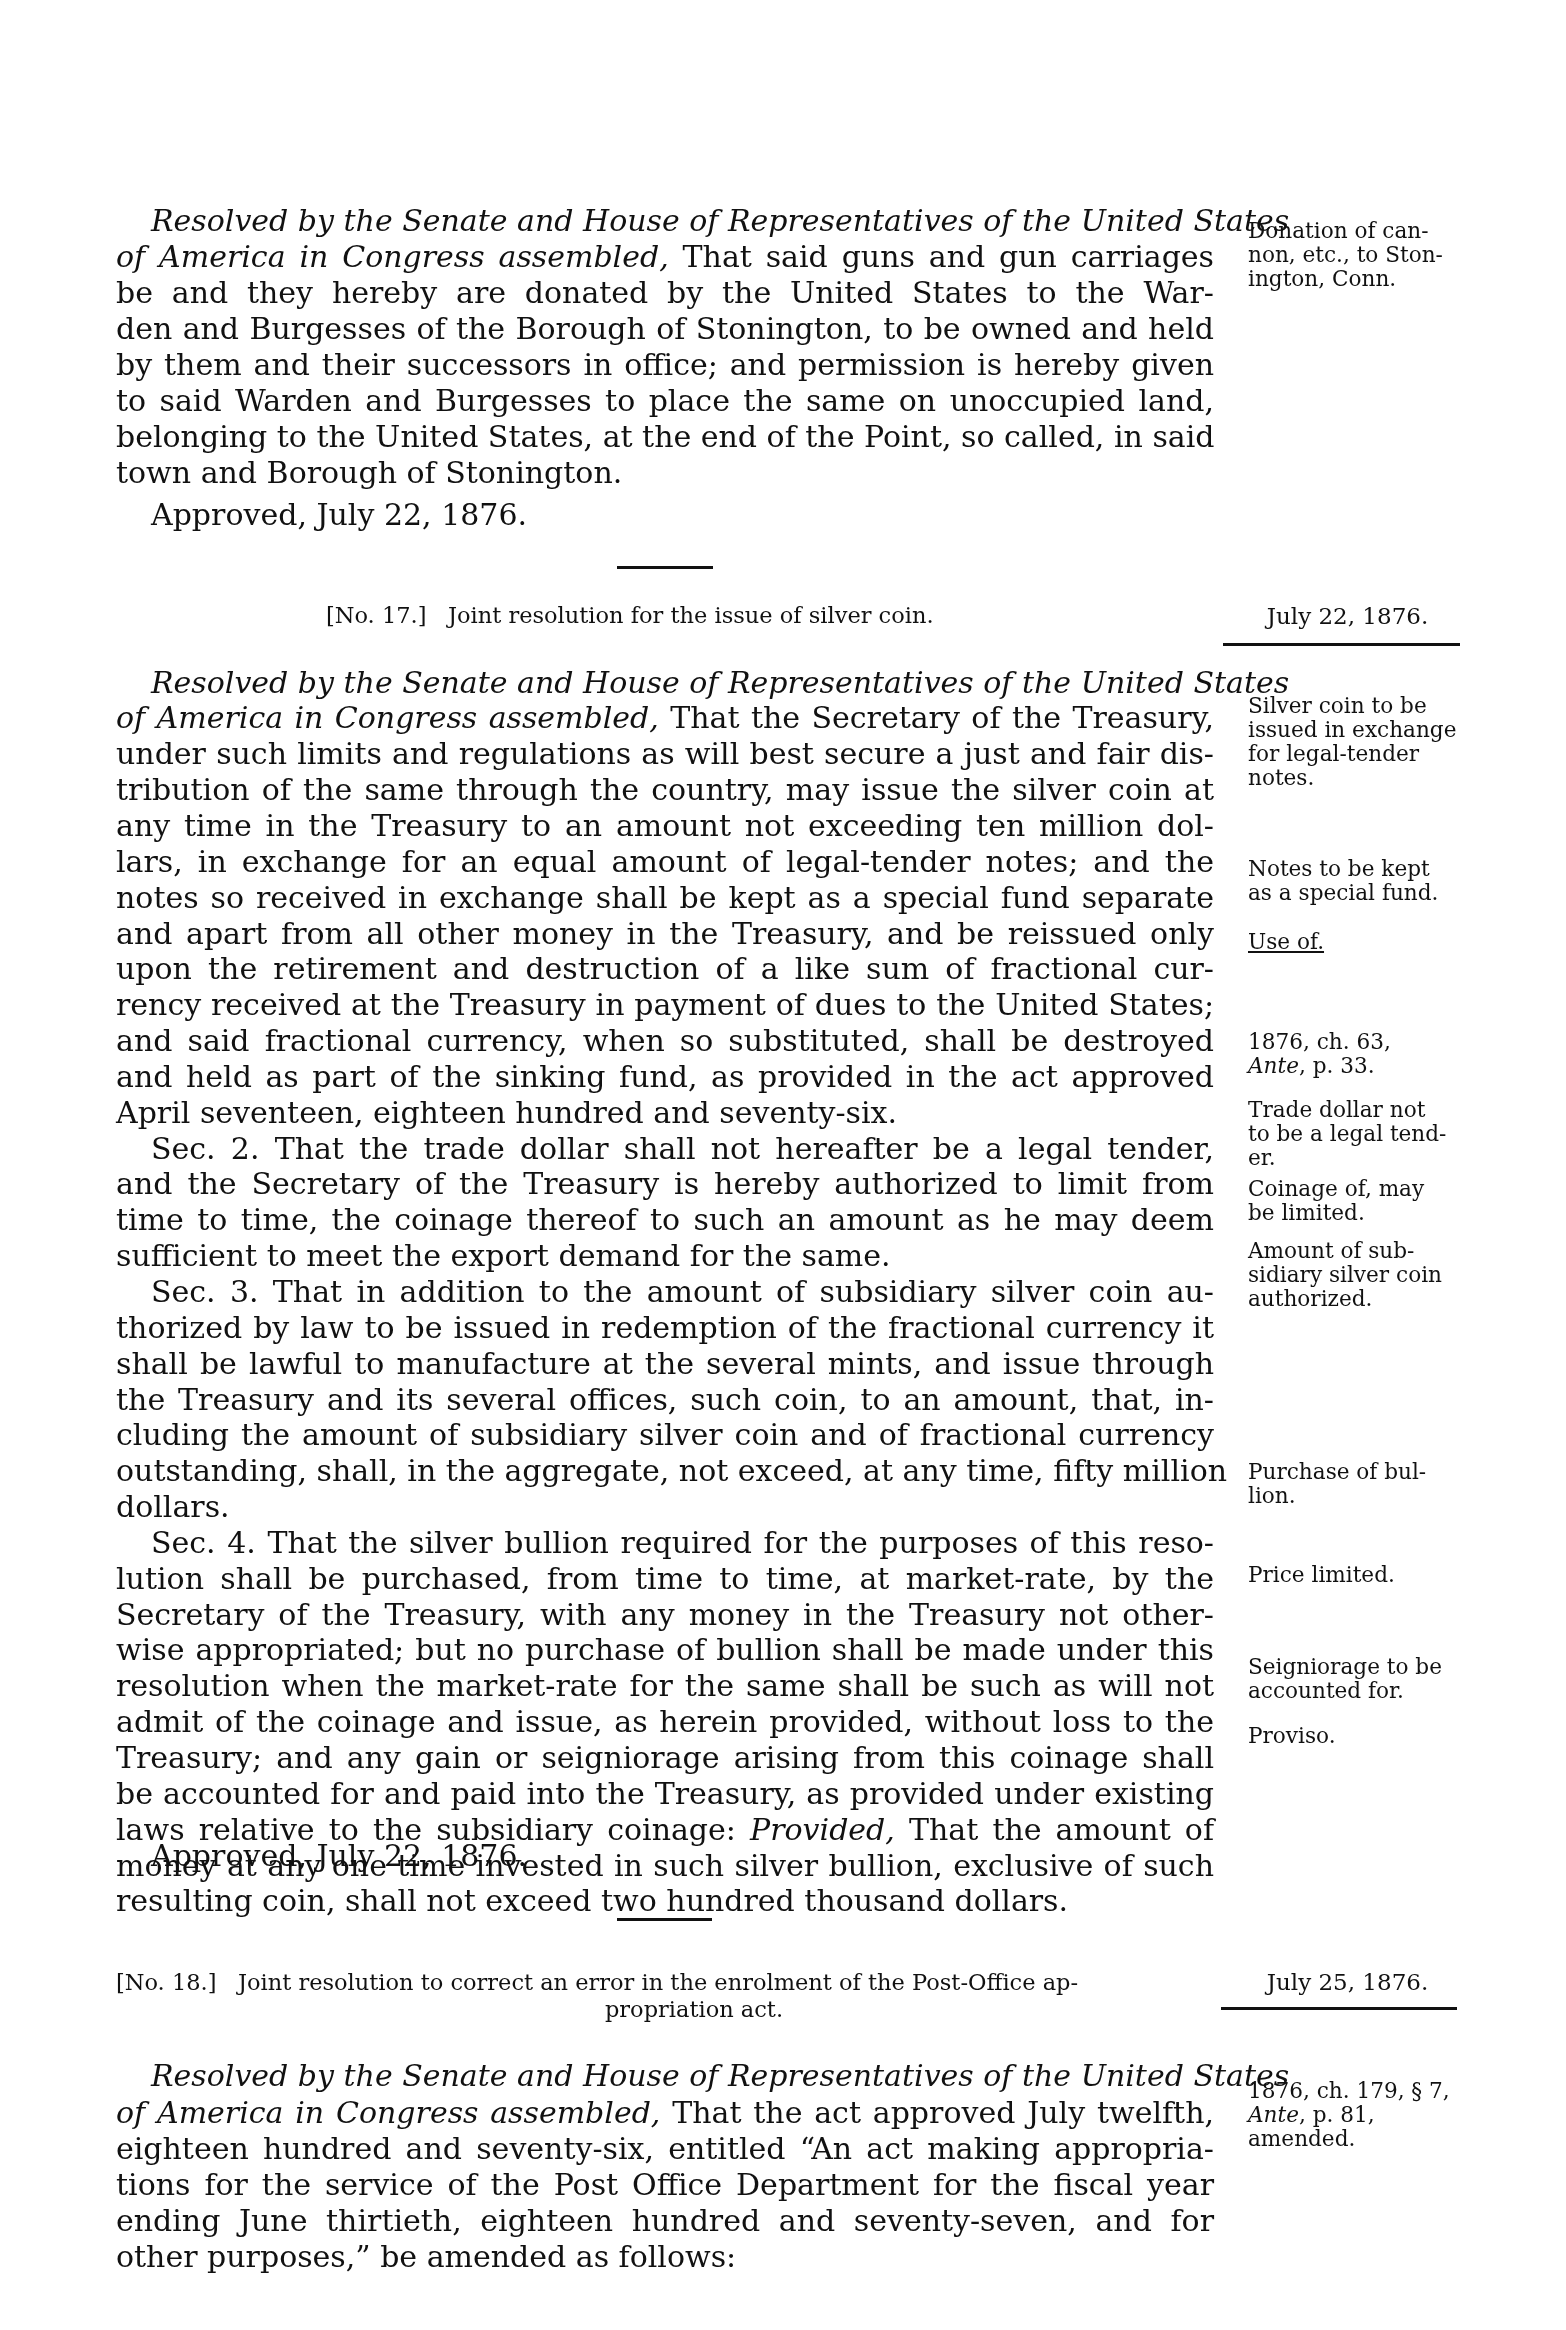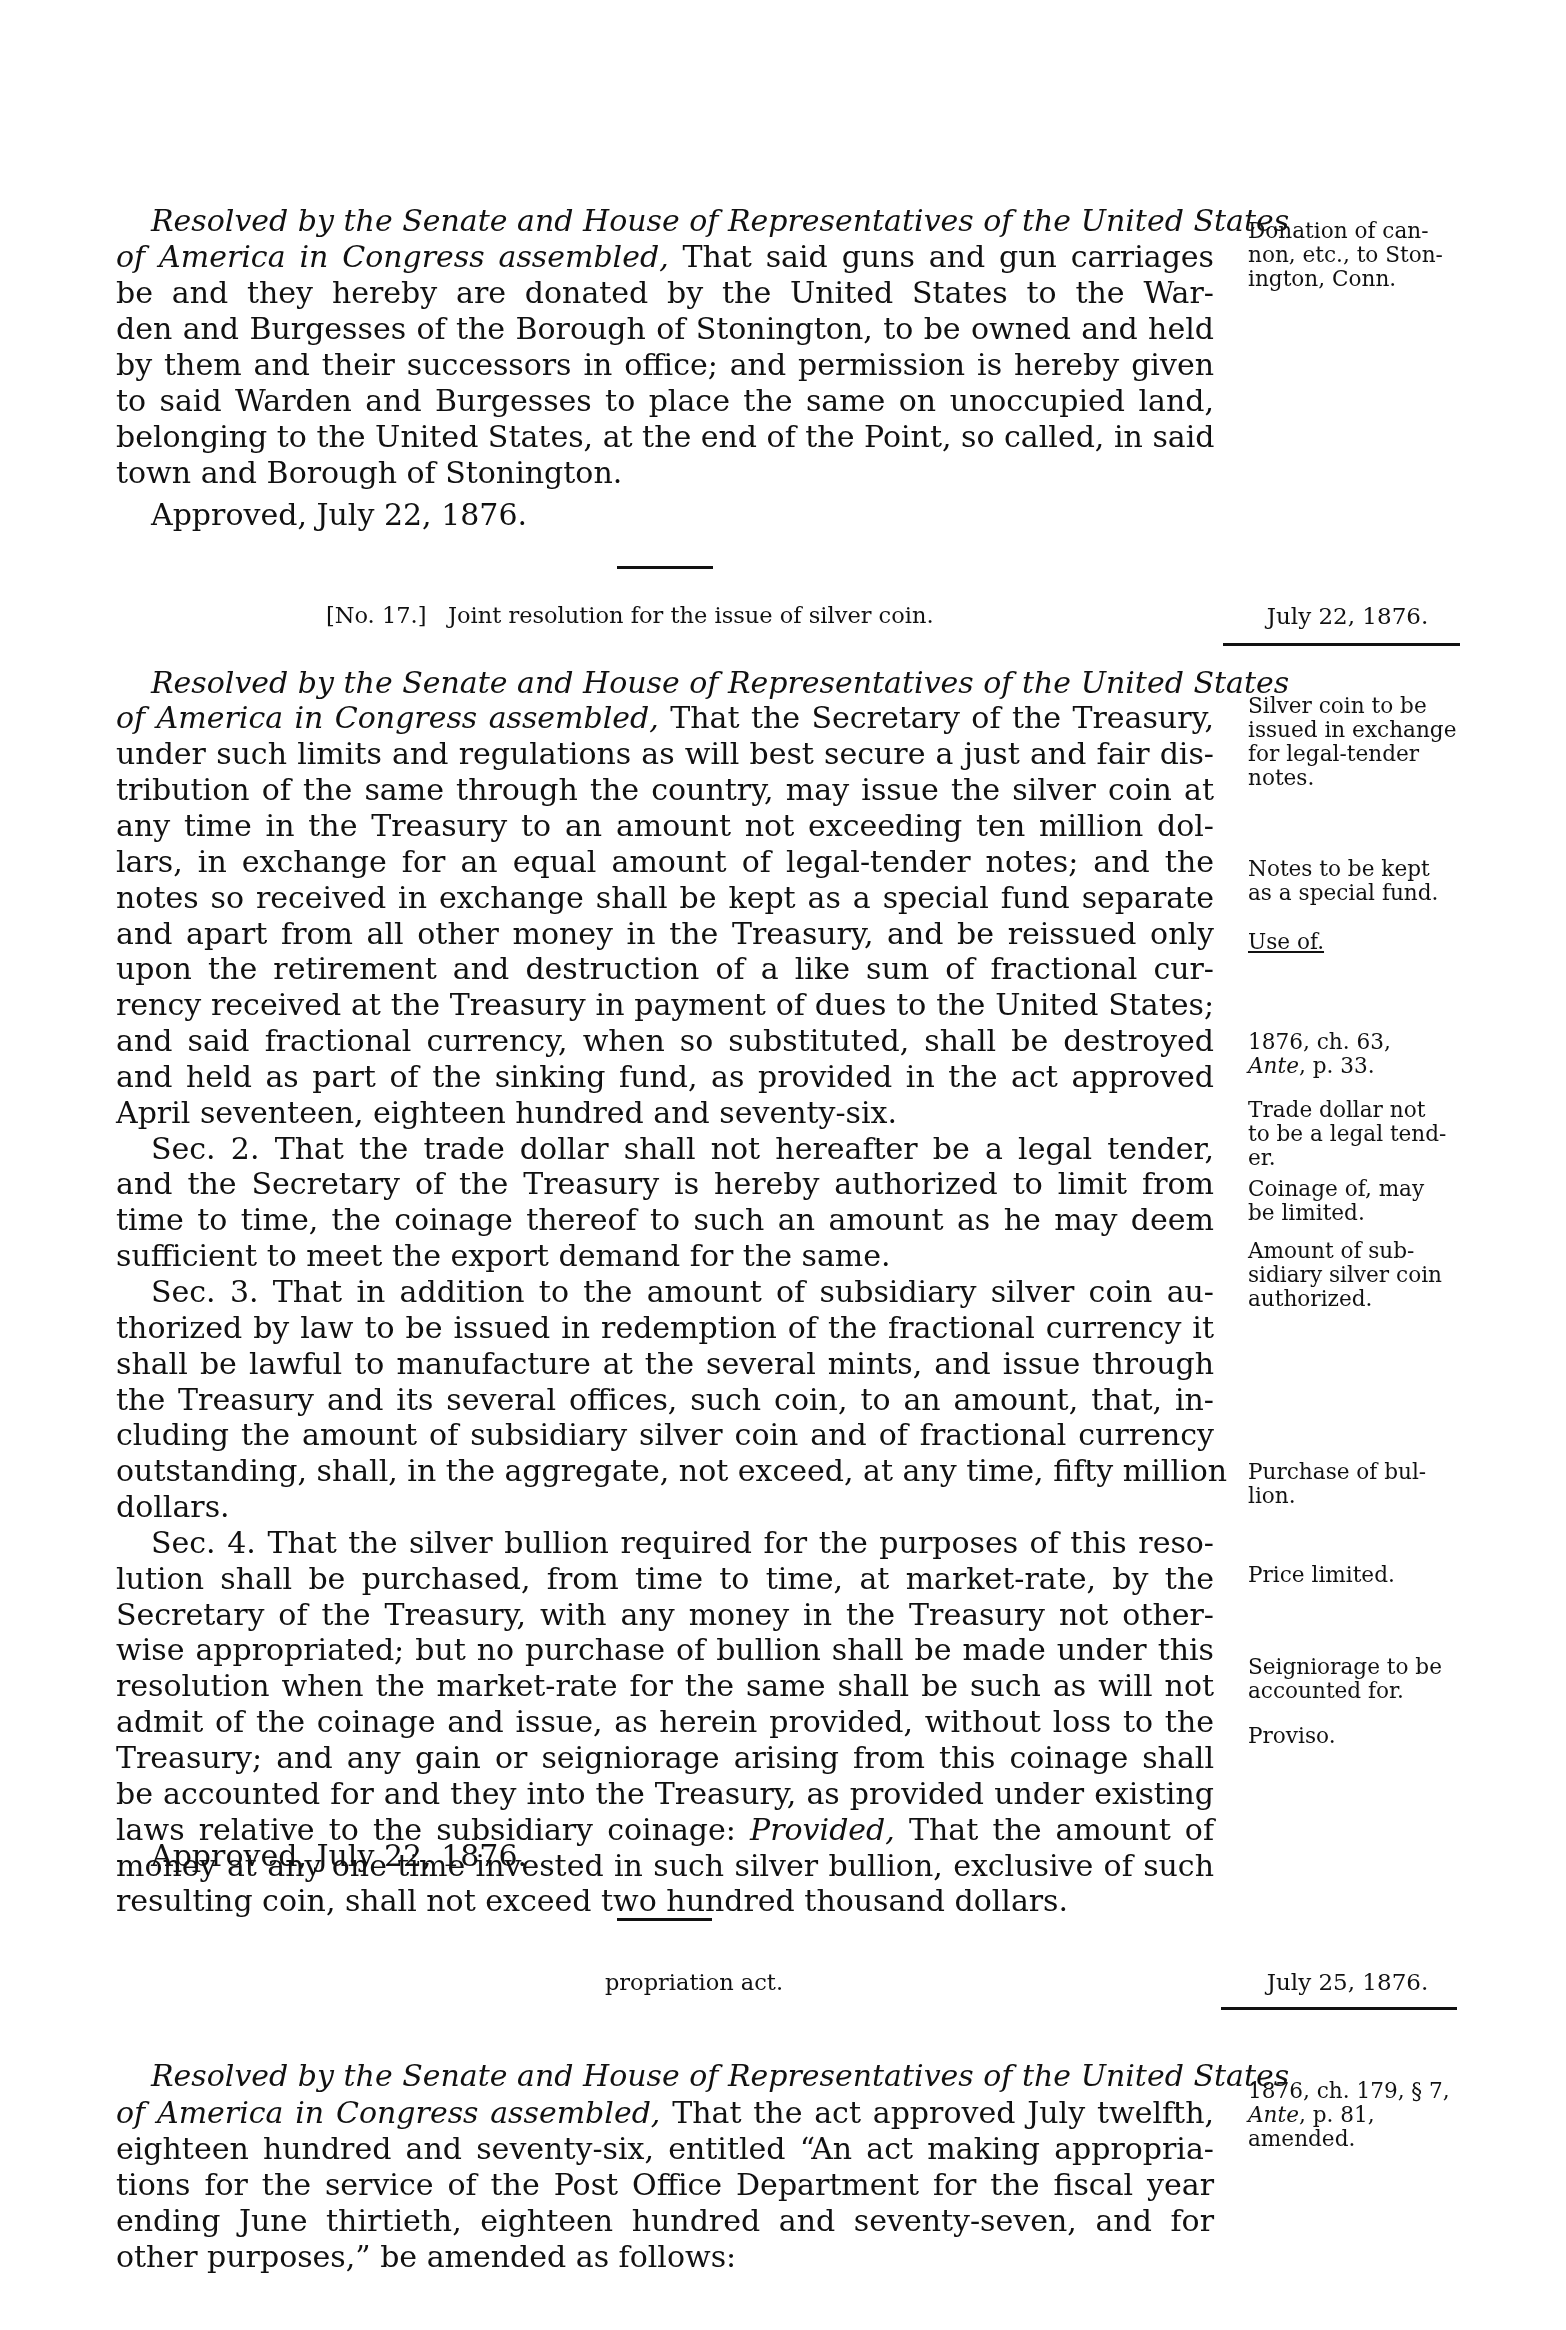--- a/index.html
+++ b/index.html
@@ -73,30 +73,34 @@
       <div class="line" style="top: 1416px;"><span>cluding the amount of subsidiary silver coin and of fractional currency</span></div>
       <div class="line" style="top: 1452px;"><span>outstanding, shall, in the aggregate, not exceed, at any time, fifty million</span></div>
       <div class="line last" style="top: 1488px;"><span>dollars.</span></div>
       <div class="line indent" style="top: 1524px;"><span>Sec. 4. That the silver bullion required for the purposes of this reso-</span></div>
       <div class="line" style="top: 1560px;"><span>lution shall be purchased, from time to time, at market-rate, by the</span></div>
       <div class="line" style="top: 1596px;"><span>Secretary of the Treasury, with any money in the Treasury not other-</span></div>
       <div class="line" style="top: 1631px;"><span>wise appropriated; but no purchase of bullion shall be made under this</span></div>
       <div class="line" style="top: 1667px;"><span>resolution when the market-rate for the same shall be such as will not</span></div>
       <div class="line" style="top: 1703px;"><span>admit of the coinage and issue, as herein provided, without loss to the</span></div>
       <div class="line" style="top: 1739px;"><span>Treasury; and any gain or seigniorage arising from this coinage shall</span></div>
-      <div class="line" style="top: 1775px;"><span>be accounted for and they into the Treasury, as provided under existing</span></div>
+      <div class="line" style="top: 1775px;"><span>be accounted for and paid into the Treasury, as provided under existing</span></div>
       <div class="line" style="top: 1811px;"><span>laws relative to the subsidiary coinage: </span><span class="it">Provided,</span><span> That the amount of</span></div>
       <div class="line" style="top: 1847px;"><span>money at any one time invested in such silver bullion, exclusive of such</span></div>
       <div class="line last" style="top: 1882px;"><span>resulting coin, shall not exceed two hundred thousand dollars.</span></div>
     </div>
   <div class="approved" style="top:1838px">Approved, July 22, 1876.</div>
 
   <div class="rule" style="left:617px;top:1918px;width:95px;"></div>
 
   <div class="res-head" style="left:116px;top:1969px;width:1098px;">
+    <div>
+      <span>[No. 18.]</span>&nbsp;&nbsp;
+      <span>Joint resolution to correct an error in the enrolment of the Post-Office ap-</span>
+    </div>
     <div style="text-align:center;padding-left:58px;">propriation act.</div>
   </div>
   <div class="res-date" style="top:1969px;">July 25, 1876.</div>
   <div class="rule" style="left:1221px;top:2007px;width:236px;height:2.5px;"></div>
 
   <div id="res18">
       <div class="line indent" style="top: 2057px;"><span class="it">Resolved by the Senate and House of Representatives of the United States</span></div>
       <div class="line" style="top: 2094px;"><span class="it">of America in Congress assembled,</span><span> That the act approved July twelfth,</span></div>
       <div class="line" style="top: 2130px;"><span>eighteen hundred and seventy-six, entitled “An act making appropria-</span></div>
       <div class="line" style="top: 2166px;"><span>tions for the service of the Post Office Department for the fiscal year</span></div>

